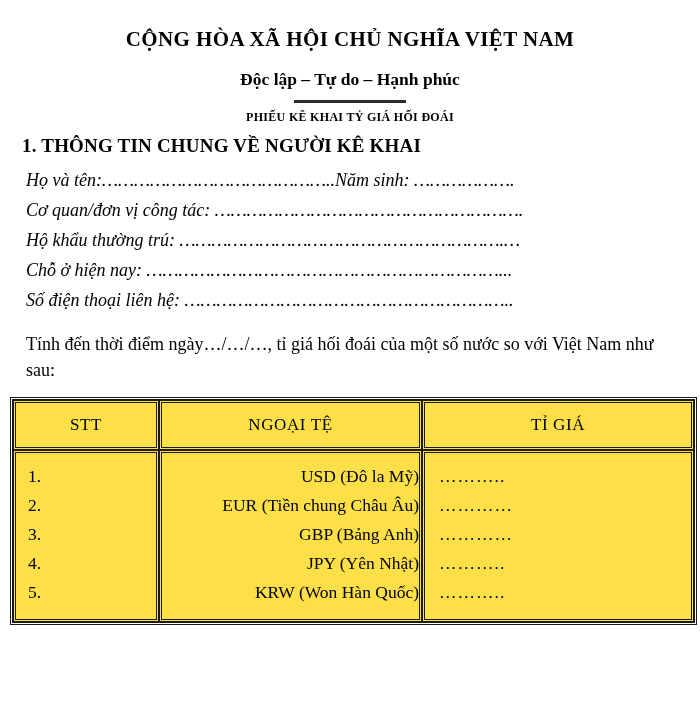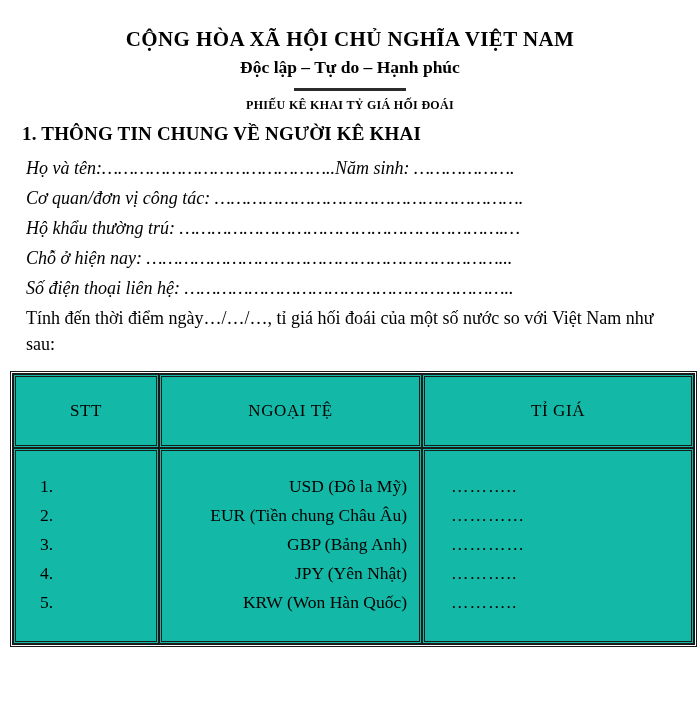--- a/index.html
+++ b/index.html
@@ -33,21 +33,21 @@
   .national-title {
     font-size: 21px;
     font-weight: bold;
     letter-spacing: 0.4px;
     line-height: 1.25;
   }
   .national-motto {
     font-size: 17.5px;
     font-weight: bold;
     line-height: 1.3;
-    margin-top: 4px;
+    margin-top: 16px;
   }
   .motto-rule {
     width: 112px;
     height: 3px;
     background: #2b2b2b;
     margin: 9px auto 0 auto;
   }
 
   
   .date-line {
@@ -90,21 +90,21 @@
     line-height: 30px;
     white-space: nowrap;
     overflow: hidden;
     font-style: italic;
   }
 
   
   .intro-paragraph {
     font-size: 18px;
     line-height: 26px;
-    margin: 2px 26px 0 26px;
+    margin: 16px 26px 0 26px;
     text-align: left;
   }
 
   
   .rate-table-wrap {
     margin: 14px 0 0 10px;
     width: 681px;
   }
   table.rate-table {
     border-collapse: separate;
@@ -113,23 +113,23 @@
     table-layout: fixed;
     border: 3px double #1a1a1a;
   }
   table.rate-table col.c-stt   { width: 146px; }
   table.rate-table col.c-cur   { width: 263px; }
   table.rate-table col.c-rate  { width: 272px; }
 
   table.rate-table th,
   table.rate-table td {
     border: 3px double #1a1a1a;
-    padding: 12px;
+    padding: 0;
     vertical-align: top;
-    background: #14b8a6;
+    background: #fde047;
   }
 
   table.rate-table thead th {
     text-align: center;
     font-weight: normal;
     font-size: 17px;
     letter-spacing: 0.6px;
     height: 44px;
     line-height: 44px;
     vertical-align: middle;

